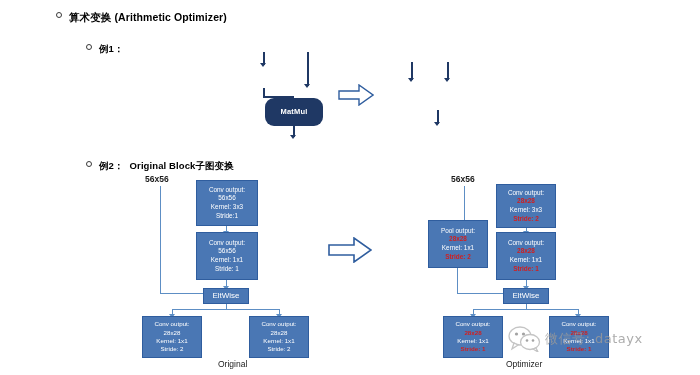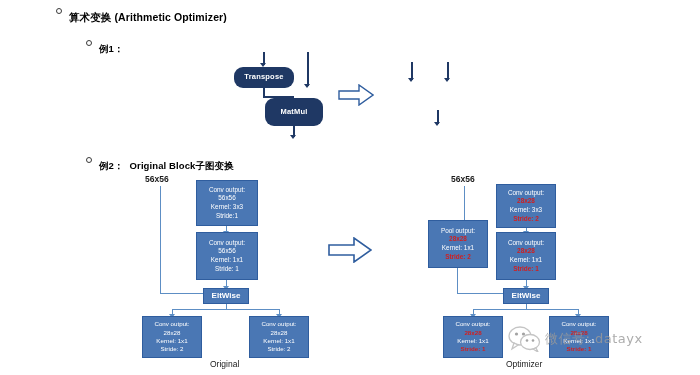--- a/index.html
+++ b/index.html
@@ -8,21 +8,21 @@
   }
   body {
     width: 700px; height: 375px;
     position: relative; overflow: hidden;
     font-family: "Liberation Sans", sans-serif;
     color: #000000;
   }
   .slide { position: absolute; left:0; top:0; width:700px; height:375px; }
 
   
-  .bullet { position: absolute; display: flex; align-items: flex-start; white-space: nowrap; }
+  .bullet { position: absolute; display: flex; align-items: center; white-space: nowrap; }
   .bullet .marker {
     width: 4px; height: 4px; border: 1px solid #3a3a3a;
     border-radius: 50%; background: #fff; margin-right: 7px;
     position: relative; top: -3px; flex: 0 0 auto;
   }
   .bullet .txt { font-weight: bold; letter-spacing: .1px; }
   #bullet-l1 { left: 56px; top: 11px; font-size: 10.5px; }
   #bullet-l2a { left: 86px; top: 43px; font-size: 9.5px; }
   #bullet-l2b { left: 86px; top: 160px; font-size: 9.5px; }
   .gap { display:inline-block; width:6px; }
@@ -35,21 +35,21 @@
   }
   .navy { background: #1f3864; border-radius: 9px; }
   .navy .lab { font-size: 7.5px; font-weight: bold; letter-spacing: .2px; }
   .navy.eq { border-radius: 11px; }
   .navy.eq .lab { font-family: "Liberation Serif", serif; font-style: italic; font-size: 7.8px; font-weight: normal; letter-spacing:.1px;}
 
   .steel { background: #4a77b4; border: 1px solid #2f5d9e; }
   .steel .ln { font-size: 6.4px; }
   .steel.small .ln { font-size: 6.2px; }
   .steel .hl { color: #d11f1f; font-weight: bold; }
-  .eltwise { background:#4a77b4; border:1px solid #2f5d9e;font-weight:bold; }
+  .eltwise { background:#4a77b4; border:1px solid #2f5d9e; }
   .eltwise .ln { font-size: 8px; }
 
   
   .ln-v, .ln-h { position:absolute; background:#3c6ca8; }
   .ln-v { width: 1.4px; }
   .ln-h { height: 1.4px; }
   .lnlight { background:#5d8ec4; }
   .arrowhead {
     position:absolute; width:0; height:0;
     border-left: 3.2px solid transparent; border-right: 3.2px solid transparent;
@@ -99,23 +99,20 @@
     <span class="gap"></span>
     <span class="txt">Original Block子图变换</span>
   </div>
 
   <div class="ln-v navy-l" style="left:263px; top:52px; height:13px;"></div>
   <div class="arrowhead navy-a" style="left:259.6px; top:63px;"></div>
 
   <div class="ln-v navy-l" style="left:307px; top:52px; height:34px;"></div>
   <div class="arrowhead navy-a" style="left:303.6px; top:84px;"></div>
 
-  <div class="nodebox navy" id="box-transpose" style="left:234px; top:67px; width:60px; height:21px;">
-    <span class="lab">Transpose</span>
-  </div>
 
   <div class="ln-v navy-l" style="left:263px; top:88px; height:9px;"></div>
   <div class="ln-h navy-l" style="left:263px; top:96px; width:30px;"></div>
   <div class="ln-v navy-l" style="left:292px; top:96px; height:6px;"></div>
   <div class="arrowhead navy-a" style="left:288.6px; top:100px;"></div>
 
   <div class="nodebox navy" id="box-matmul" style="left:265px; top:98px; width:58px; height:28px;">
     <span class="lab">MatMul</span>
   </div>
 
@@ -184,21 +181,21 @@
     <span class="ln">Stride: 2</span>
   </div>
 
   <div class="nodebox steel small" id="orig-conv-4" style="left:249px; top:316px; width:60px; height:42px;">
     <span class="ln">Conv output:</span>
     <span class="ln">28x28</span>
     <span class="ln">Kernel: 1x1</span>
     <span class="ln">Stride: 2</span>
   </div>
 
-  <div class="caption" style="left:210px; top:359px;">Original</div>
+  <div class="caption" style="left:218px; top:359px;">Original</div>
 
   <div class="dimlabel" style="left:451px; top:174px;">56x56</div>
 
   <div class="ln-v lnlight" style="left:464px; top:186px; height:34px;"></div>
 
   <div class="nodebox steel" id="opt-pool" style="left:428px; top:220px; width:60px; height:48px;">
     <span class="ln">Pool output:</span>
     <span class="ln hl">28x28</span>
     <span class="ln">Kernel: 1x1</span>
     <span class="ln hl">Stride: 2</span>

